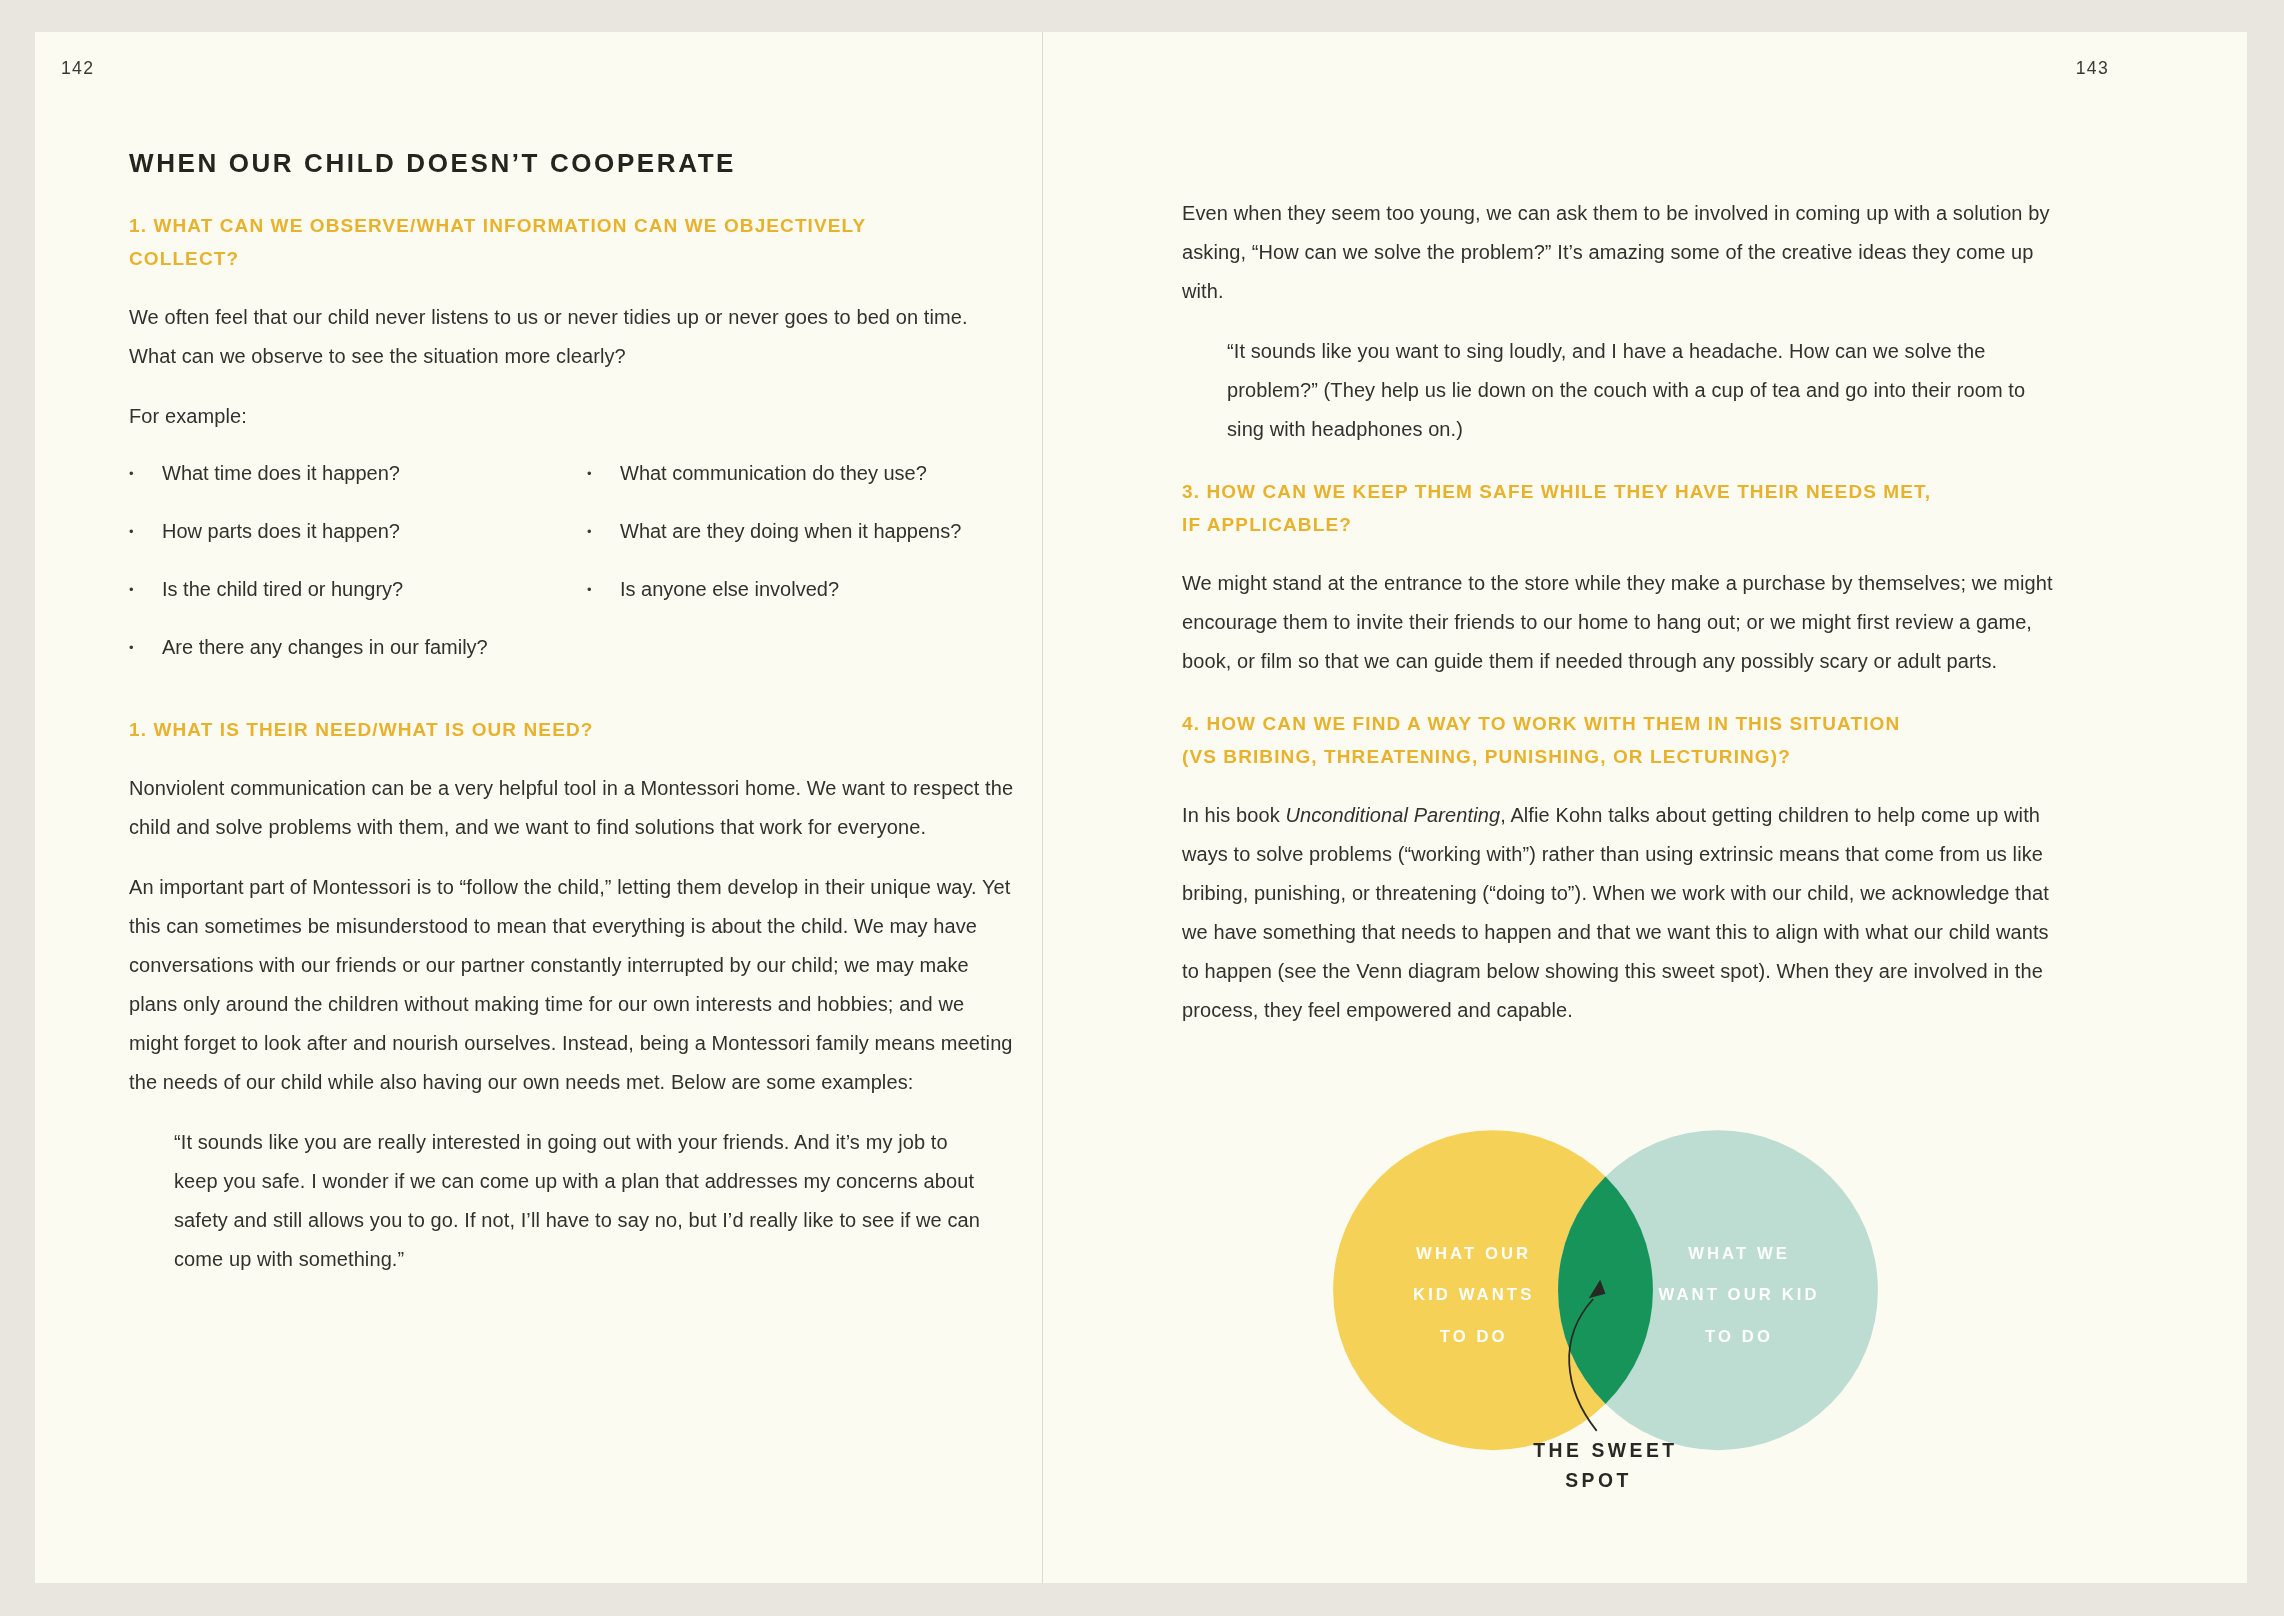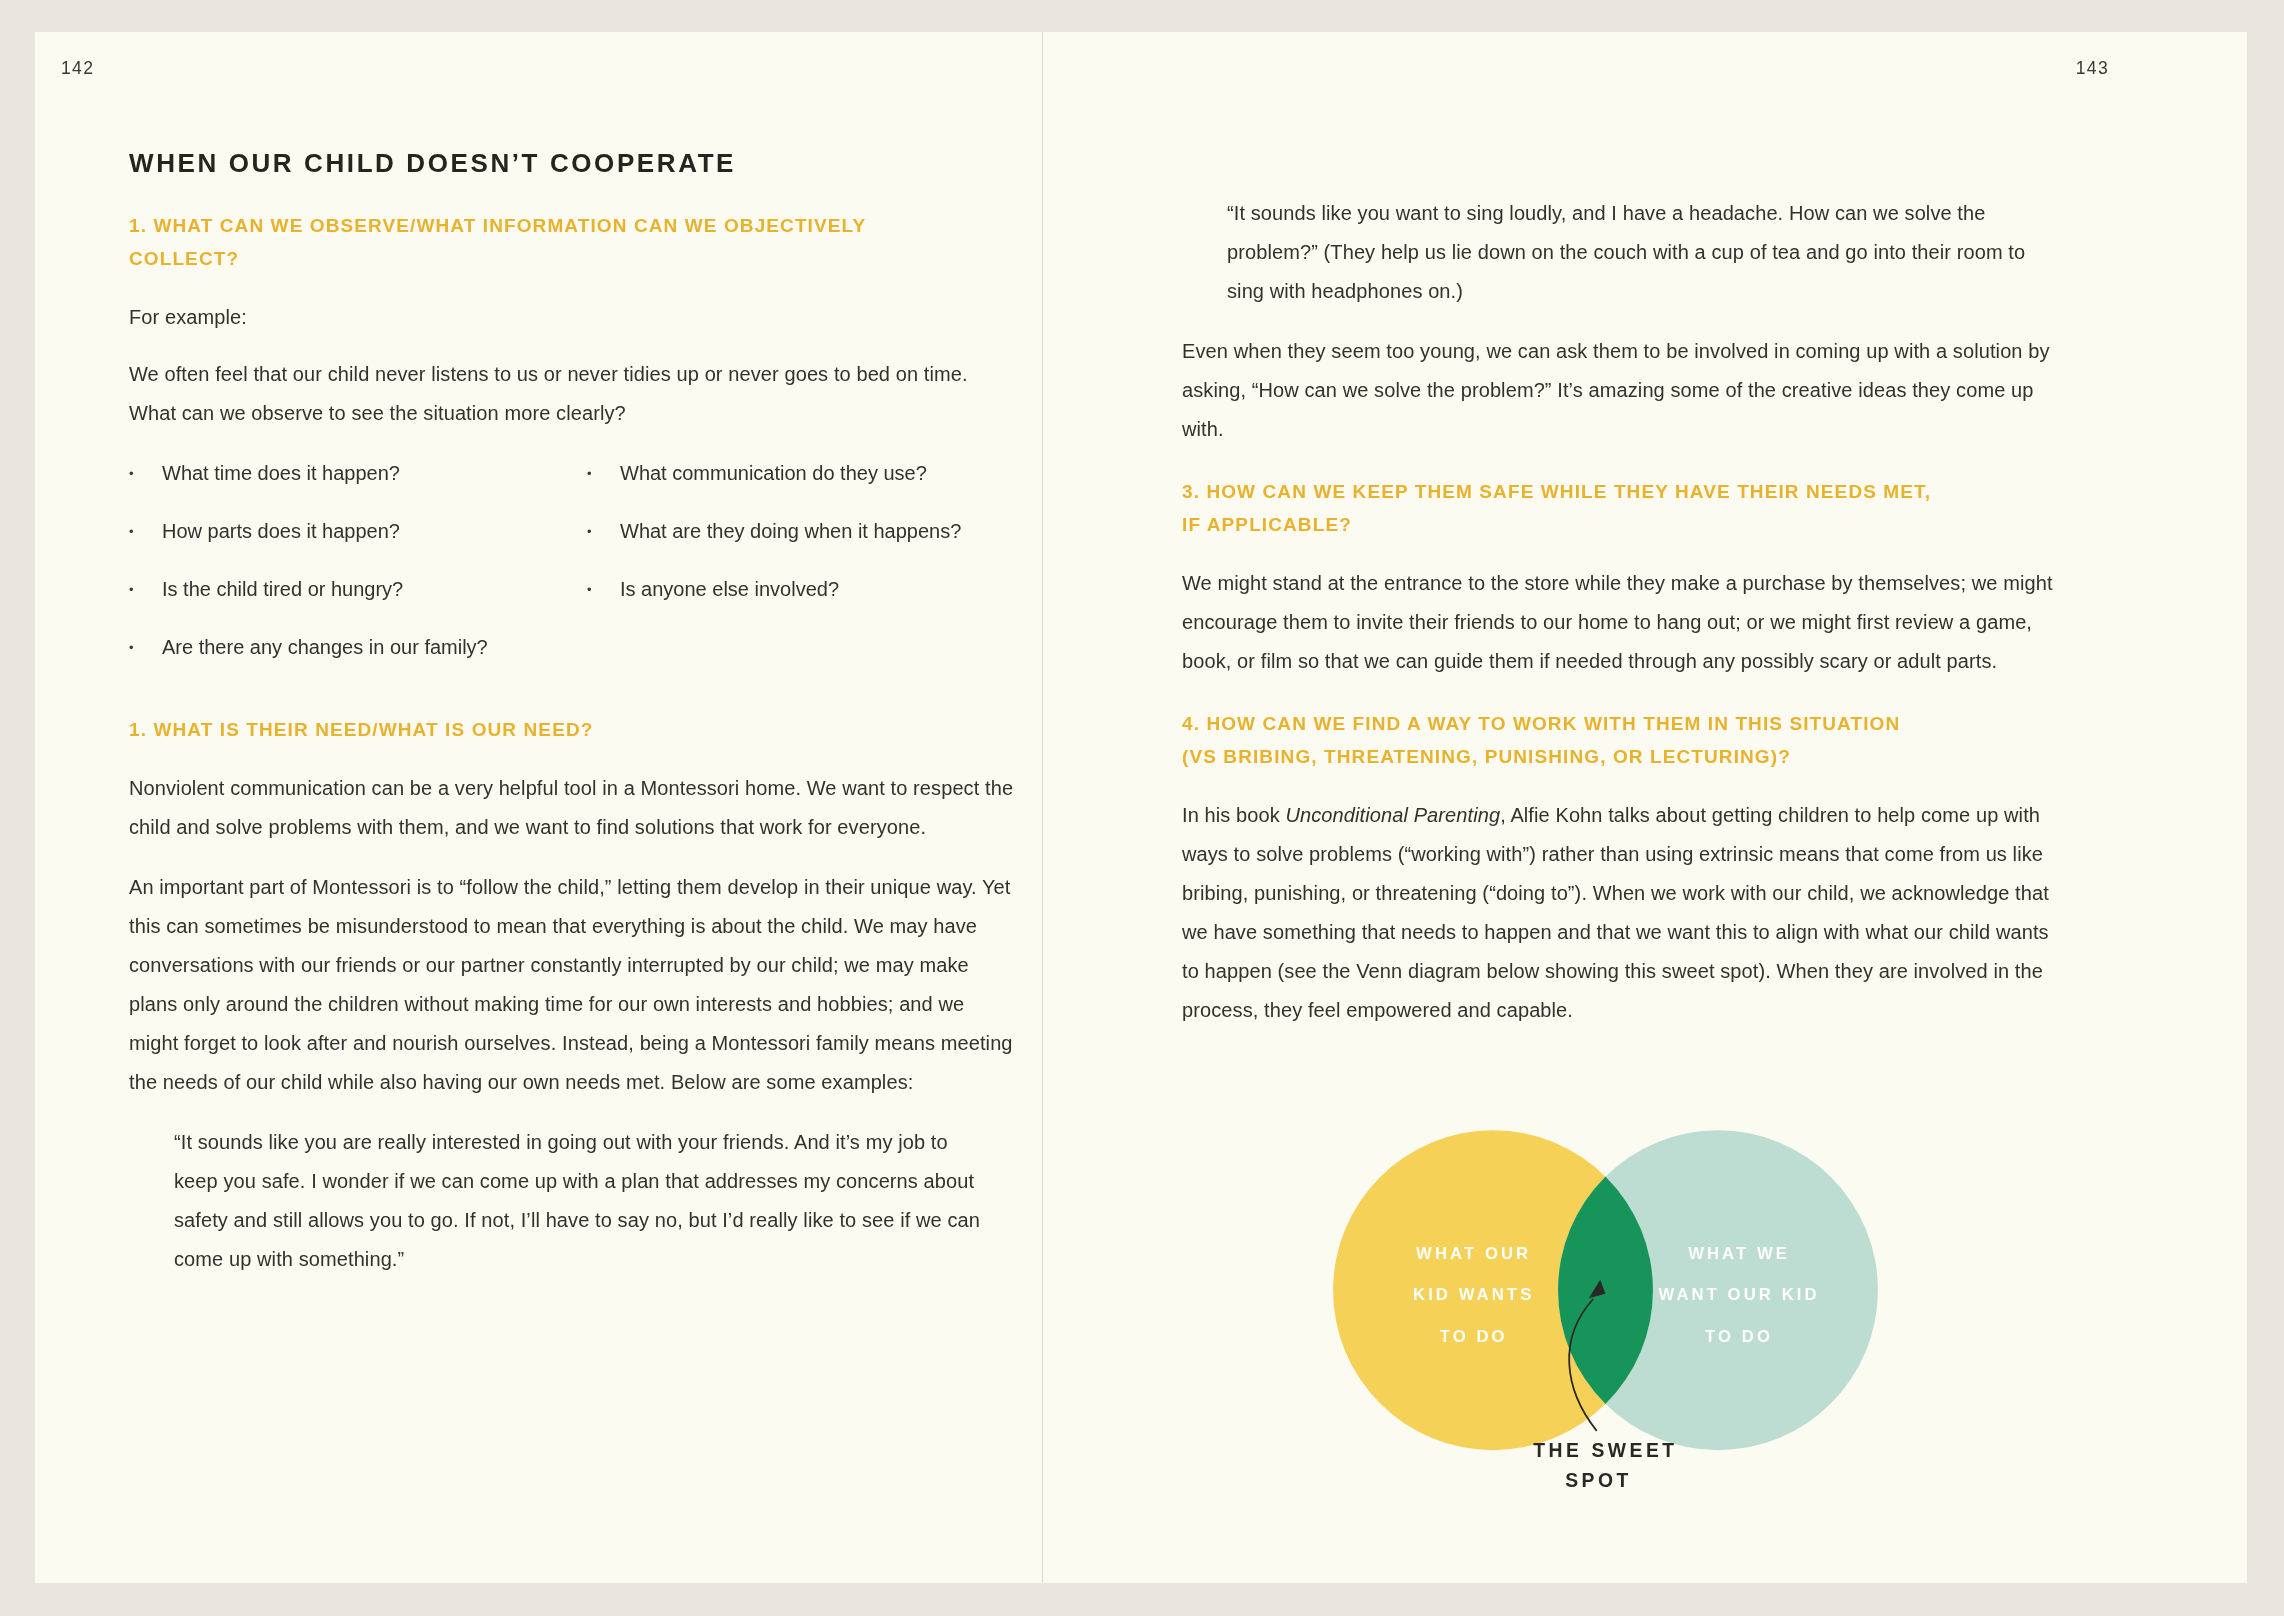--- a/index.html
+++ b/index.html
@@ -73,23 +73,23 @@
     <div class="page-num">142</div>
     <div class="content">
       <h1 class="title">WHEN OUR CHILD DOESN’T COOPERATE</h1>
 
 
       <h2 class="gold-h">
         <div>1. WHAT CAN WE OBSERVE/WHAT INFORMATION CAN WE OBJECTIVELY</div>
         <div>COLLECT?</div>
       </h2>
 
+      <p class="body">We often feel that our child never listens to us or never tidies up or never goes to bed on time. What can we observe to see the situation more clearly?</p>
+
       <p class="body example">For example:</p>
-
-      <p class="body">We often feel that our child never listens to us or never tidies up or never goes to bed on time. What can we observe to see the situation more clearly?</p>
 
       <div class="bullets">
         <div class="col1">
           <div class="bullet-row">
             <span class="dot">•</span>
             <span>What time does it happen?</span>
           </div>
           <div class="bullet-row">
             <span class="dot">•</span>
             <span>How parts does it happen?</span>
@@ -126,23 +126,23 @@
       <p class="body">Nonviolent communication can be a very helpful tool in a Montessori home. We want to respect the child and solve problems with them, and we want to find solutions that work for everyone.</p>
       <p class="body">An important part of Montessori is to “follow the child,” letting them develop in their unique way. Yet this can sometimes be misunderstood to mean that everything is about the child. We may have conversations with our friends or our partner constantly interrupted by our child; we may make plans only around the children without making time for our own interests and hobbies; and we might forget to look after and nourish ourselves. Instead, being a Montessori family means meeting the needs of our child while also having our own needs met. Below are some examples:</p>
       <p class="body quote">“It sounds like you are really interested in going out with your friends. And it’s my job to keep you safe. I wonder if we can come up with a plan that addresses my concerns about safety and still allows you to go. If not, I’ll have to say no, but I’d really like to see if we can come up with something.”</p>
     </div>
   </section>
 
   <section class="page right">
     <div class="page-num">143</div>
     <div class="content">
 
+      <p class="body">Even when they seem too young, we can ask them to be involved in coming up with a solution by asking, “How can we solve the problem?” It’s amazing some of the creative ideas they come up with.</p>
+
       <p class="body quote">“It sounds like you want to sing loudly, and I have a headache. How can we solve the problem?” (They help us lie down on the couch with a cup of tea and go into their room to sing with headphones on.)</p>
-
-      <p class="body">Even when they seem too young, we can ask them to be involved in coming up with a solution by asking, “How can we solve the problem?” It’s amazing some of the creative ideas they come up with.</p>
 
       <h2 class="gold-h">
         <div>3. HOW CAN WE KEEP THEM SAFE WHILE THEY HAVE THEIR NEEDS MET,</div>
         <div>IF APPLICABLE?</div>
       </h2>
 
       <p class="body">We might stand at the entrance to the store while they make a purchase by themselves; we might encourage them to invite their friends to our home to hang out; or we might first review a game, book, or film so that we can guide them if needed through any possibly scary or adult parts.</p>
 
       <h2 class="gold-h">
         <div>4. HOW CAN WE FIND A WAY TO WORK WITH THEM IN THIS SITUATION</div>

